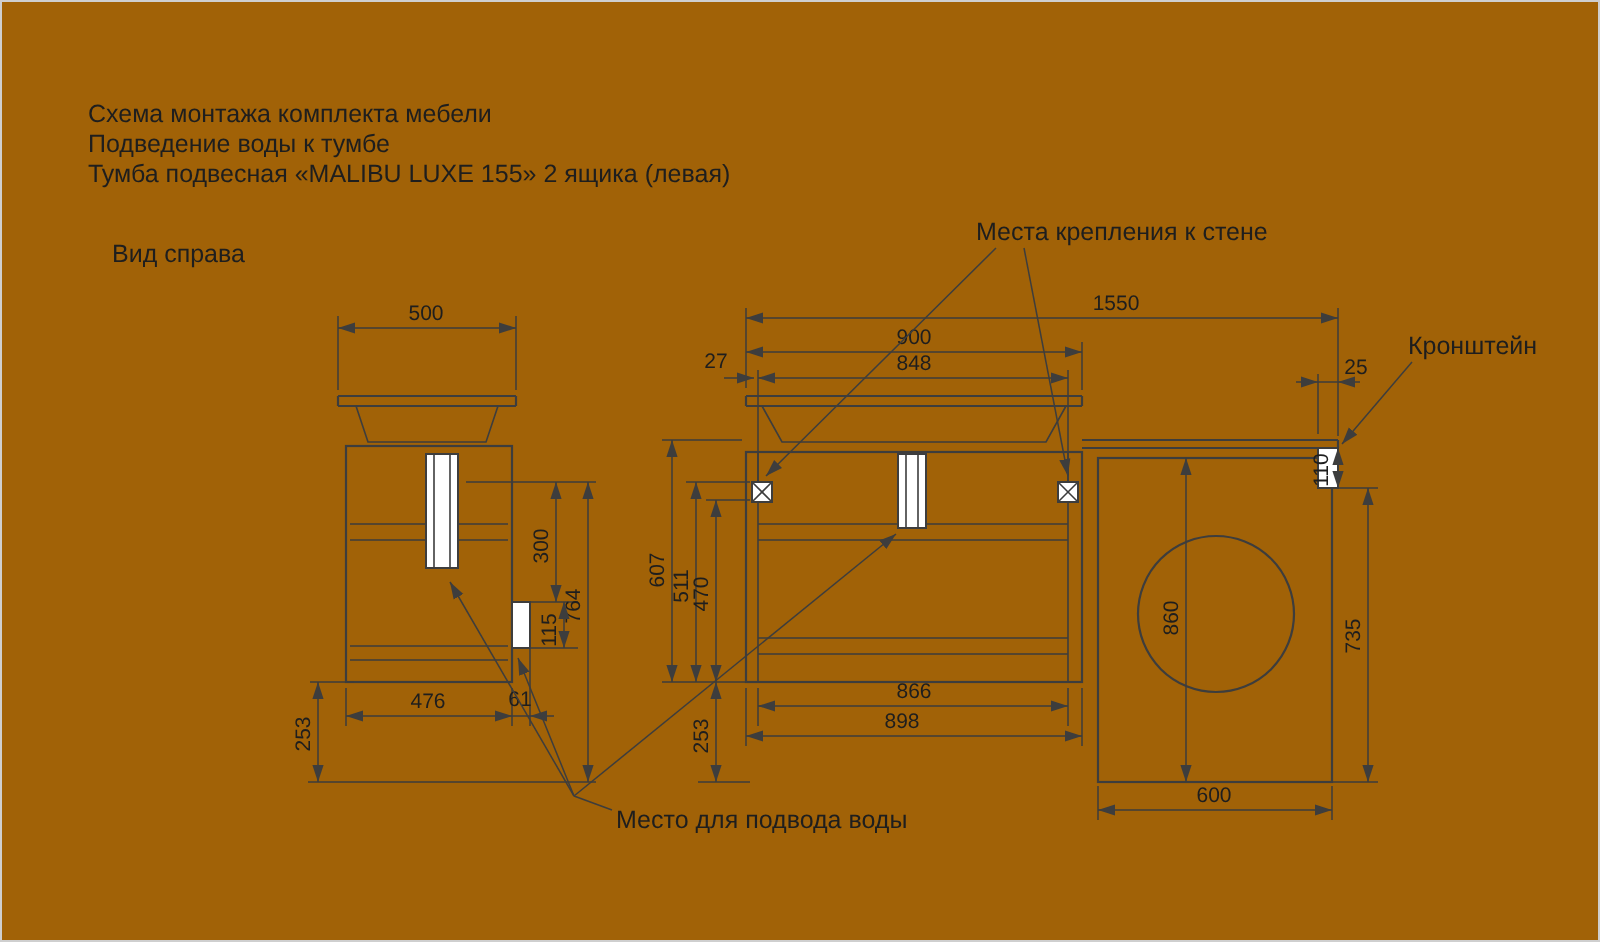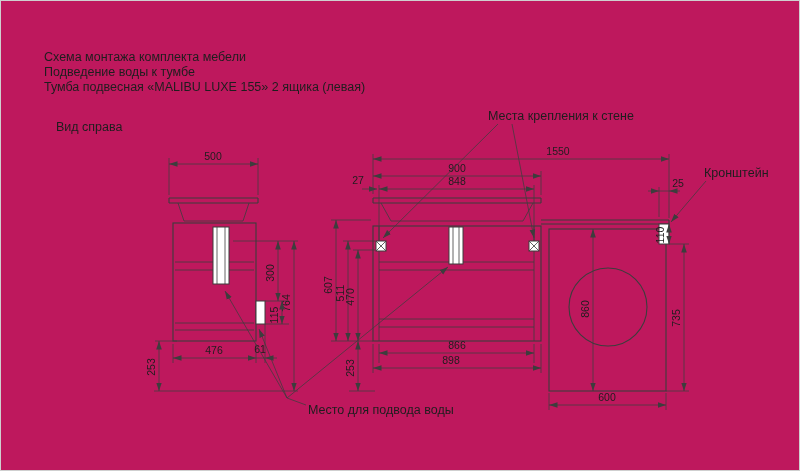--- a/index.html
+++ b/index.html
@@ -1,18 +1,18 @@
 <!DOCTYPE html>
 <html><head>
 <meta charset="utf-8">
 <style>
   html,body { margin:0; padding:0; background:#ffffff; }
   #page {
     width:800px; height:471px; box-sizing:border-box;
-    border:1px solid #cfcfcf; background:#be185d;
+    border:1px solid #cfcfcf; background:#a16207;
     font-family:"Liberation Sans", sans-serif;
   }
   svg text { fill:#1e1e1e; font-family:"Liberation Sans", sans-serif; }
   .t { font-size:12.5px; }
   .m { font-size:10.5px; text-anchor:middle; }
   .o { stroke:#3d3d3d; stroke-width:1.1; fill:none; }
   .i { stroke:#3d3d3d; stroke-width:0.8; fill:none; }
   .w { stroke:#3d3d3d; stroke-width:1.0; fill:#ffffff; }
   .d { stroke:#3d3d3d; stroke-width:0.75; fill:none; }
 </style>

